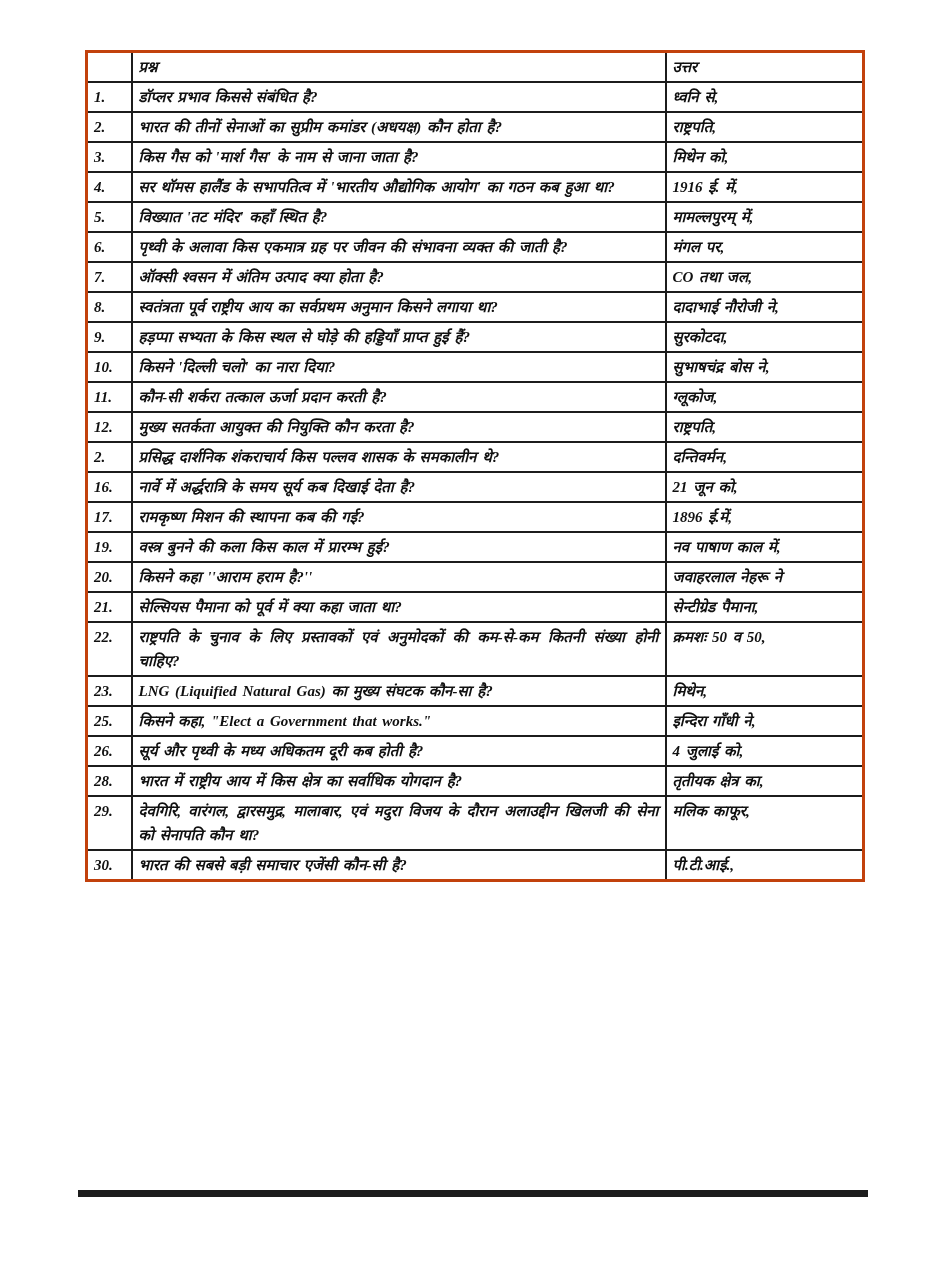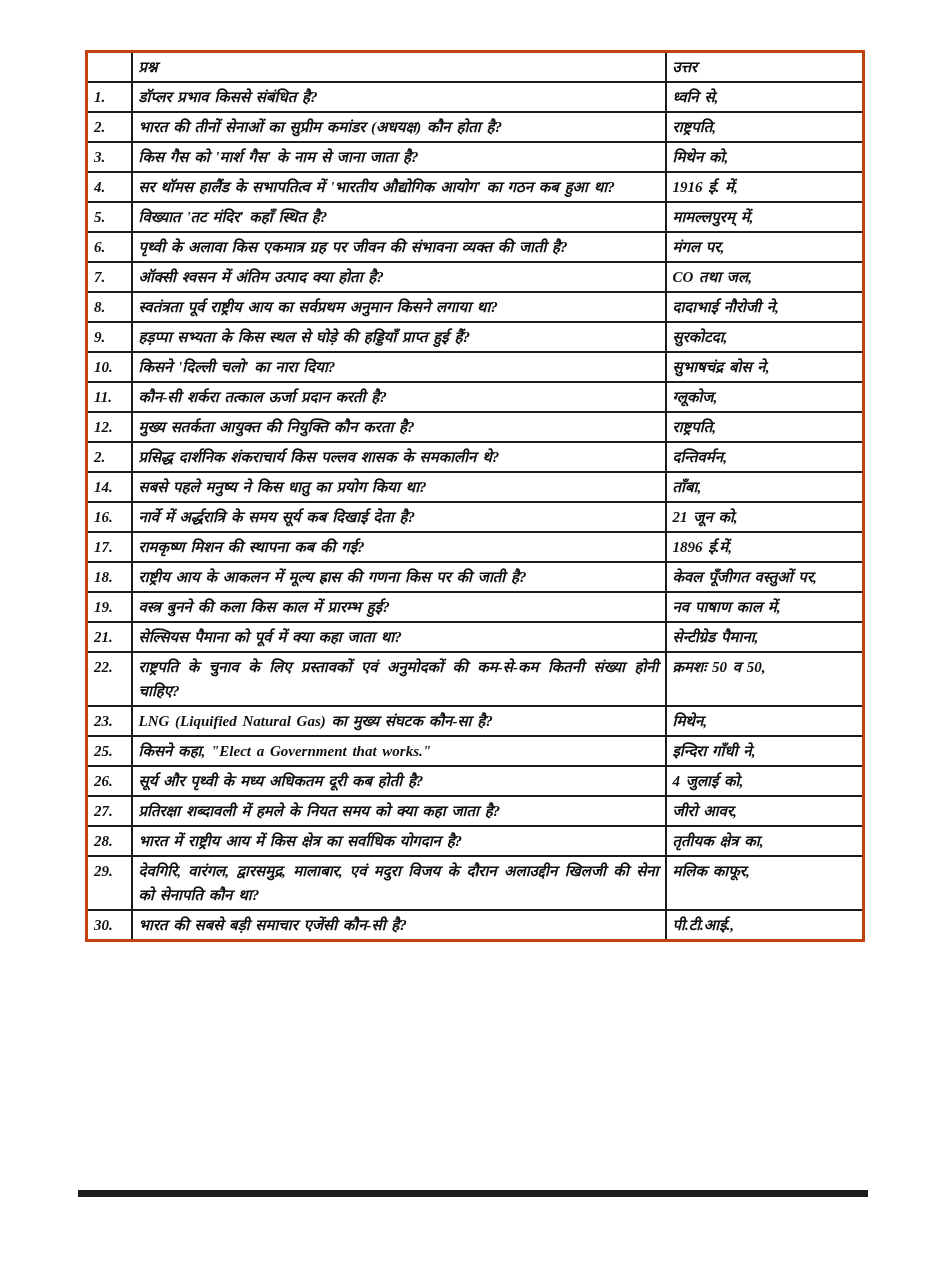--- a/index.html
+++ b/index.html
@@ -142,45 +142,40 @@
         <td class="cell-no">12.</td>
         <td class="cell-q">मुख्य सतर्कता आयुक्त की नियुक्ति कौन करता है?</td>
         <td class="cell-a">राष्ट्रपति,</td>
       </tr>
       <tr>
         <td class="cell-no">2.</td>
         <td class="cell-q">प्रसिद्ध दार्शनिक शंकराचार्य किस पल्लव शासक के समकालीन थे?</td>
         <td class="cell-a">दन्तिवर्मन,</td>
       </tr>
       <tr>
-        <td class="cell-no">14.</td>
-        <td class="cell-q">सबसे पहले मनुष्य ने किस धातु का प्रयोग किया था?</td>
-        <td class="cell-a">ताँबा,</td>
-      </tr>
-      <tr>
         <td class="cell-no">16.</td>
         <td class="cell-q">नार्वे में अर्द्धरात्रि के समय सूर्य कब दिखाई देता है?</td>
         <td class="cell-a">21 जून को,</td>
       </tr>
       <tr>
         <td class="cell-no">17.</td>
         <td class="cell-q">रामकृष्ण मिशन की स्थापना कब की गई?</td>
         <td class="cell-a">1896 ई.में,</td>
       </tr>
       <tr>
-        <td class="cell-no">18.</td>
-        <td class="cell-q">राष्ट्रीय आय के आकलन में मूल्य ह्रास की गणना किस पर की जाती है?</td>
-        <td class="cell-a">केवल पूँजीगत वस्तुओं पर,</td>
-      </tr>
-      <tr>
         <td class="cell-no">19.</td>
         <td class="cell-q">वस्त्र बुनने की कला किस काल में प्रारम्भ हुई?</td>
         <td class="cell-a">नव पाषाण काल में,</td>
       </tr>
       <tr>
+        <td class="cell-no">20.</td>
+        <td class="cell-q">किसने कहा ''आराम हराम है?''</td>
+        <td class="cell-a">जवाहरलाल नेहरू ने</td>
+      </tr>
+      <tr>
         <td class="cell-no">21.</td>
         <td class="cell-q">सेल्सियस पैमाना को पूर्व में क्या कहा जाता था?</td>
         <td class="cell-a">सेन्टीग्रेड पैमाना,</td>
       </tr>
       <tr>
         <td class="cell-no">22.</td>
         <td class="cell-q">राष्ट्रपति के चुनाव के लिए प्रस्तावकों एवं अनुमोदकों की कम-से-कम कितनी संख्या होनी चाहिए?</td>
         <td class="cell-a">क्रमशः 50 व 50,</td>
       </tr>
       <tr>
@@ -190,25 +185,20 @@
       </tr>
       <tr>
         <td class="cell-no">25.</td>
         <td class="cell-q">किसने कहा, "Elect a Government that works."</td>
         <td class="cell-a">इन्दिरा गाँधी ने,</td>
       </tr>
       <tr>
         <td class="cell-no">26.</td>
         <td class="cell-q">सूर्य और पृथ्वी के मध्य अधिकतम दूरी कब होती है?</td>
         <td class="cell-a">4 जुलाई को,</td>
-      </tr>
-      <tr>
-        <td class="cell-no">27.</td>
-        <td class="cell-q">प्रतिरक्षा शब्दावली में हमले के नियत समय को क्या कहा जाता है?</td>
-        <td class="cell-a">जीरो आवर,</td>
       </tr>
       <tr>
         <td class="cell-no">28.</td>
         <td class="cell-q">भारत में राष्ट्रीय आय में किस क्षेत्र का सर्वाधिक योगदान है?</td>
         <td class="cell-a">तृतीयक क्षेत्र का,</td>
       </tr>
       <tr>
         <td class="cell-no">29.</td>
         <td class="cell-q">देवगिरि, वारंगल, द्वारसमुद्र, मालाबार, एवं मदुरा विजय के दौरान अलाउद्दीन खिलजी की सेना को सेनापति कौन था?</td>
         <td class="cell-a">मलिक काफूर,</td>

